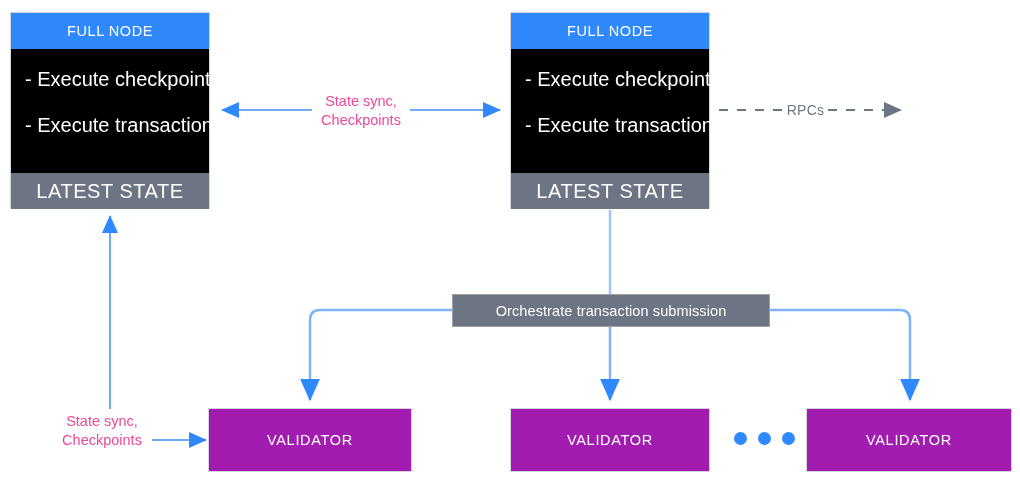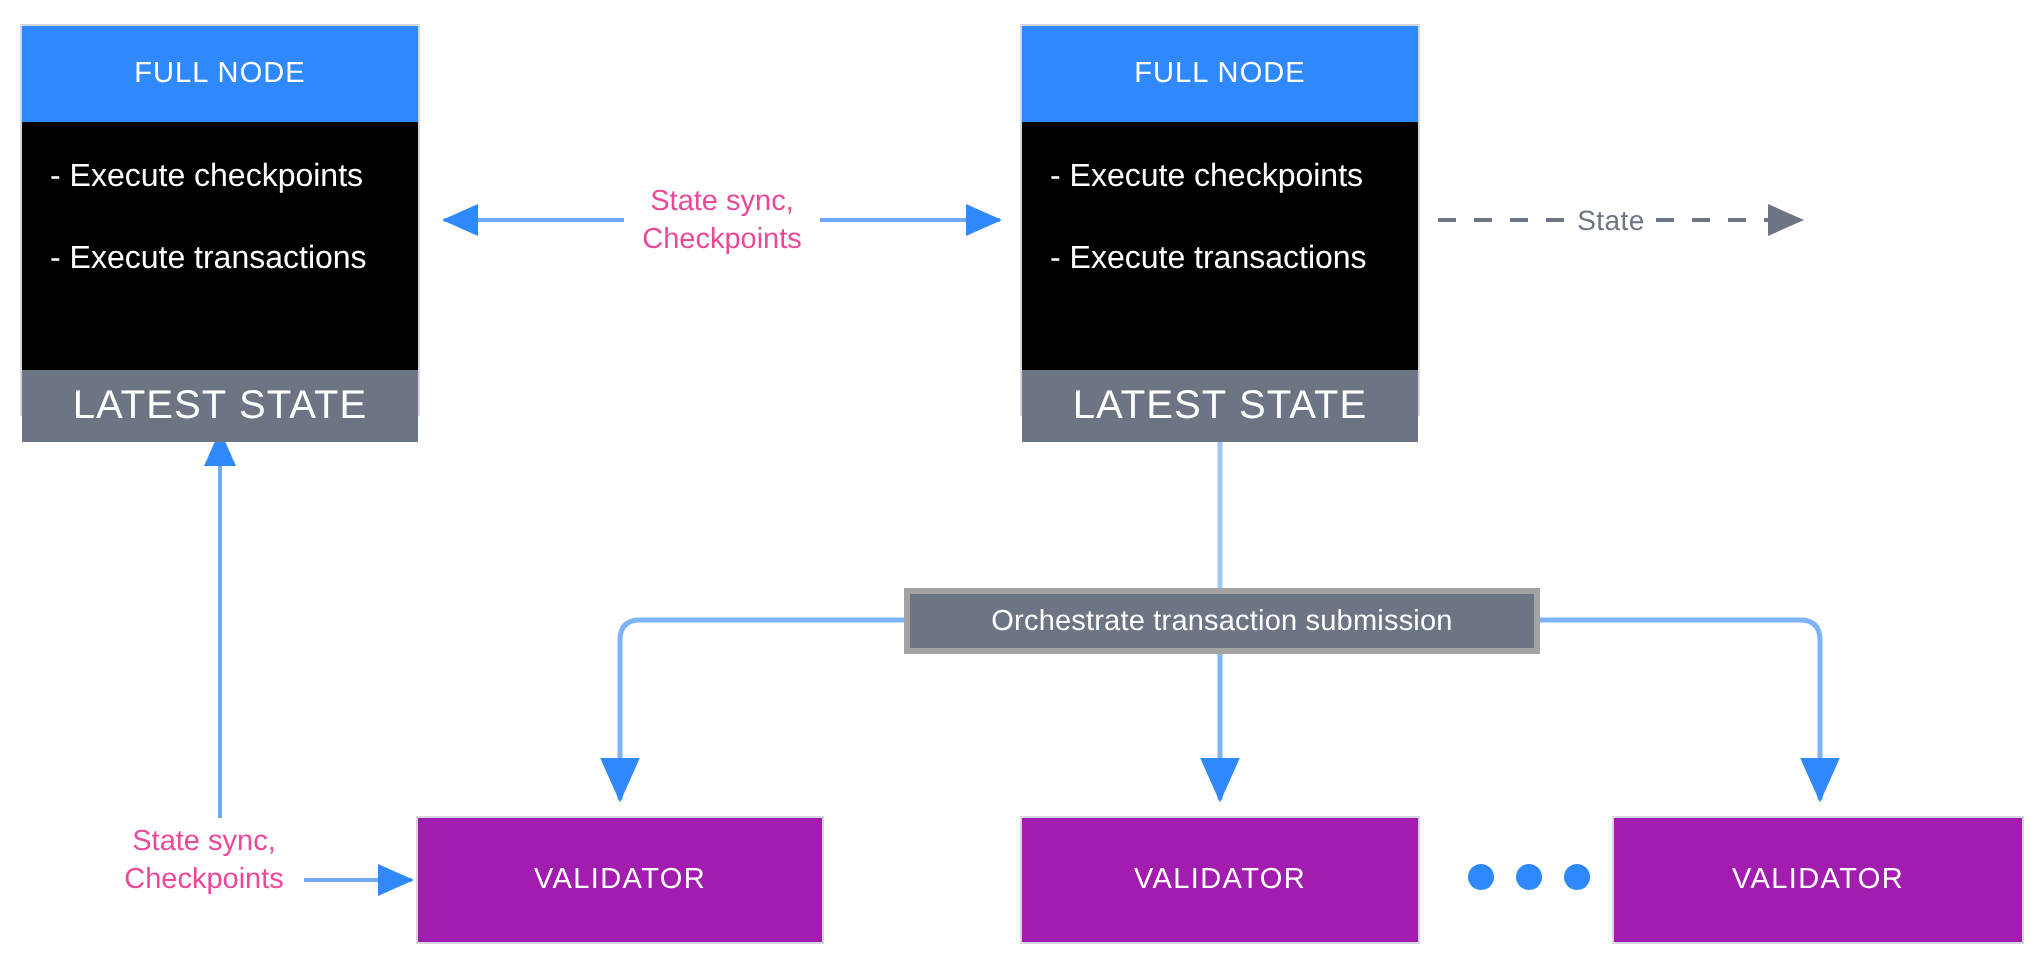--- a/index.html
+++ b/index.html
@@ -32,36 +32,36 @@
 
   
   .node-box {
     position: absolute;
     box-sizing: border-box;
     background: #000000;
     border: 1px solid #d3d6dc;
   }
   .node-header {
     box-sizing: border-box;
-    height: 48px;
+    height: 36px;
     background: #2f89fc;
     color: #ffffff;
     font-size: 14.5px;
     letter-spacing: 0.55px;
     display: flex;
     align-items: center;
     justify-content: center;
     font-weight: 400;
   }
   .node-body {
     box-sizing: border-box;
     background: #000000;
     color: #ffffff;
     padding: 19px 0 19px 14px;
-    font-size: 16px;
+    font-size: 20px;
     line-height: 1.15;
   }
   .node-body .line {
     white-space: nowrap;
   }
   .node-body .line + .line {
     margin-top: 23px;
   }
   .node-footer {
     box-sizing: border-box;
@@ -73,21 +73,21 @@
     display: flex;
     align-items: center;
     justify-content: center;
   }
 
   
   .orch-box {
     position: absolute;
     box-sizing: border-box;
     background: #6d7584;
-    border: 3px solid #a3a3a3;
+    border: 1px solid #a3a3a3;
     color: #ffffff;
     font-size: 14.5px;
     display: flex;
     align-items: center;
     justify-content: center;
     letter-spacing: 0.1px;
   }
 
   
   .validator-box {
@@ -204,21 +204,21 @@
     </div>
     <div class="node-footer">LATEST STATE</div>
   </div>
 
   <div class="edge-label" style="left:312px; top:92px; width:98px;">
     <div>State sync,</div>
     <div>Checkpoints</div>
   </div>
 
   <div class="edge-label gray" style="left:783px; top:101px; width:45px;">
-    <span>State</span>
+    <span>RPCs</span>
   </div>
 
   <div class="edge-label" style="left:52px; top:412px; width:100px;">
     <div>State sync,</div>
     <div>Checkpoints</div>
   </div>
 
   <div class="orch-box" style="left:452px; top:294px; width:318px; height:33px;">
     <span>Orchestrate transaction submission</span>
   </div>

